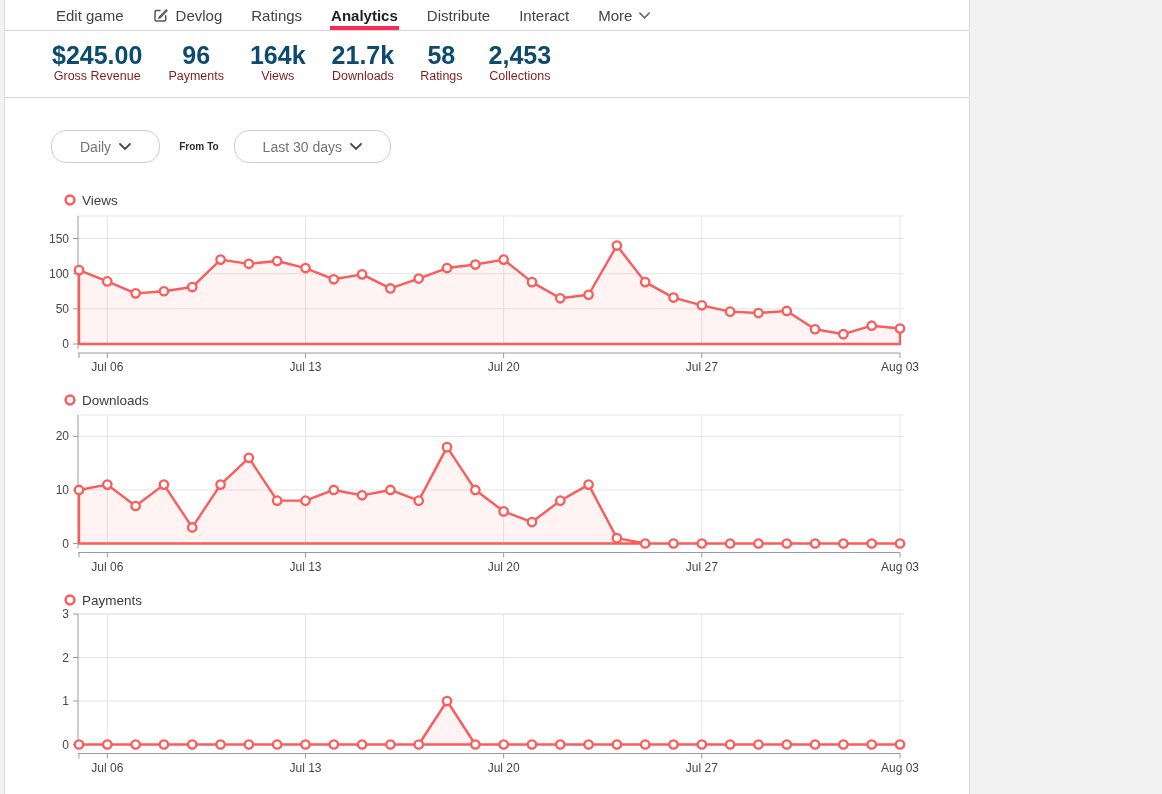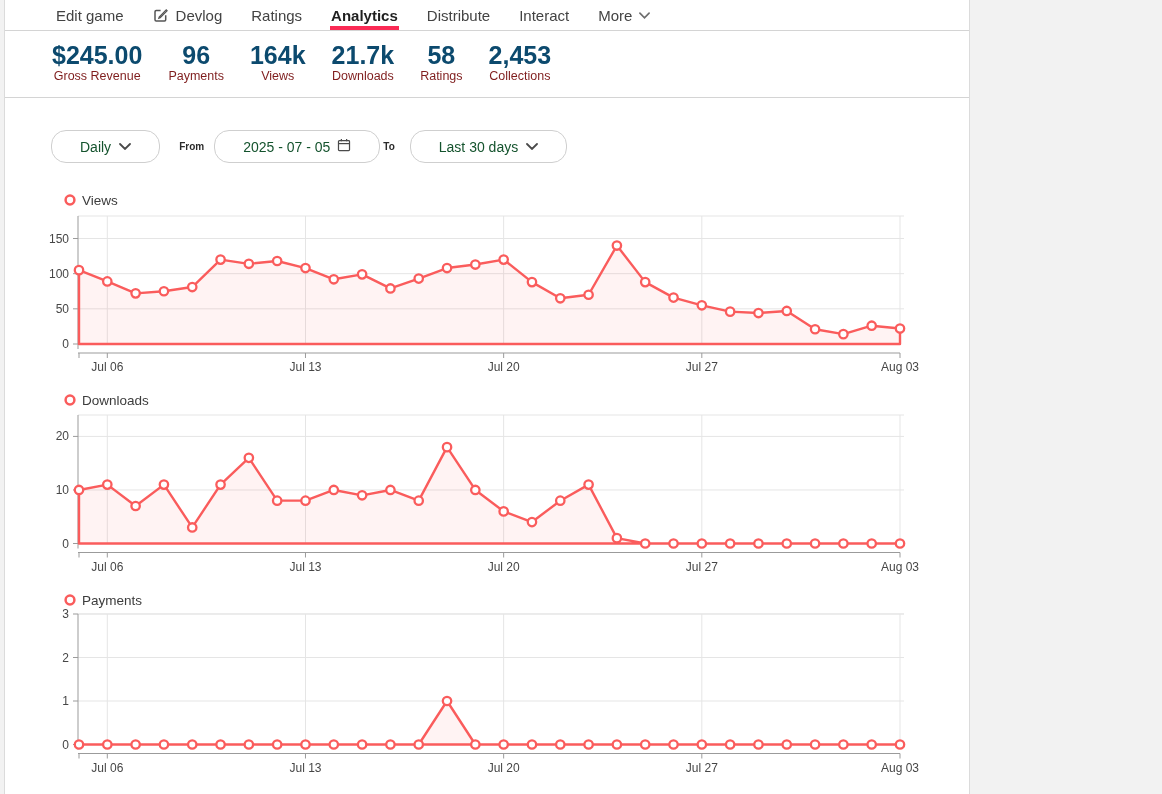--- a/index.html
+++ b/index.html
@@ -21,21 +21,21 @@
   .stats { display:flex; align-items:flex-start; padding:12px 0 0 47px; height:67px;
     border-bottom:1px solid #d4d4d4; }
   .stat { text-align:center; margin-right:26px; }
   .stat-value { font-size:25px; font-weight:bold; color:#0c4a6e; line-height:24px; }
   .stat-label { font-size:12.5px; color:#7f1d1d; margin-top:2px; }
 
   
   .filters { display:flex; align-items:center; margin:32px 0 0 46px; height:33px; }
   .selectbox, .datebox { display:flex; align-items:center; height:33px;
     border:1px solid #cfcfcf; border-radius:15px; background:#fff; padding:0 28px;
-    font-size:14px; color:#14532d; cursor:pointer; }
+    font-size:14px; color:#737373; cursor:pointer; }
   .selectbox .chev { margin-left:8px; }
   .datebox .cal { margin-left:7px; }
   .flt-label { font-size:10px; font-weight:bold; color:#2b2b2b; }
   .ml20{margin-left:19px}.ml10{margin-left:10px}.ml14{margin-left:3px}.ml16{margin-left:15px}
 
   .chart-svg { position:absolute; left:0; width:966px; height:192px; }
   svg text { font-family:"Liberation Sans", sans-serif; }
 </style>
 </head>
 <body>
@@ -108,29 +108,20 @@
   <div class="filters">
     <div class="selectbox">
       <span>Daily</span>
       <span class="chev">
           <svg width="12" height="7" viewBox="0 0 12 7" fill="none" stroke="#4a4a4a" stroke-width="1.8" stroke-linecap="round">
             <path d="M1 1 L6 6 L11 1"></path>
           </svg>
         </span>
     </div>
     <span class="flt-label ml20">From</span>
-    <div class="datebox ml10">
-      <span>2025 - 07 - 05</span>
-      <span class="cal"><svg width="14" height="14" viewBox="0 0 16 16" fill="none" stroke="#4a4a4a" stroke-width="1.4">
-            <rect x="1.7" y="3" width="12.6" height="11.3" rx="1"></rect>
-            <line x1="1.7" y1="6.4" x2="14.3" y2="6.4"></line>
-            <line x1="5" y1="1" x2="5" y2="3.6"></line>
-            <line x1="11" y1="1" x2="11" y2="3.6"></line>
-          </svg></span>
-    </div>
     <span class="flt-label ml14">To</span>
     <div class="selectbox ml16">
       <span>Last 30 days</span>
       <span class="chev">
           <svg width="12" height="7" viewBox="0 0 12 7" fill="none" stroke="#4a4a4a" stroke-width="1.8" stroke-linecap="round">
             <path d="M1 1 L6 6 L11 1"></path>
           </svg>
         </span>
     </div>
   </div>

